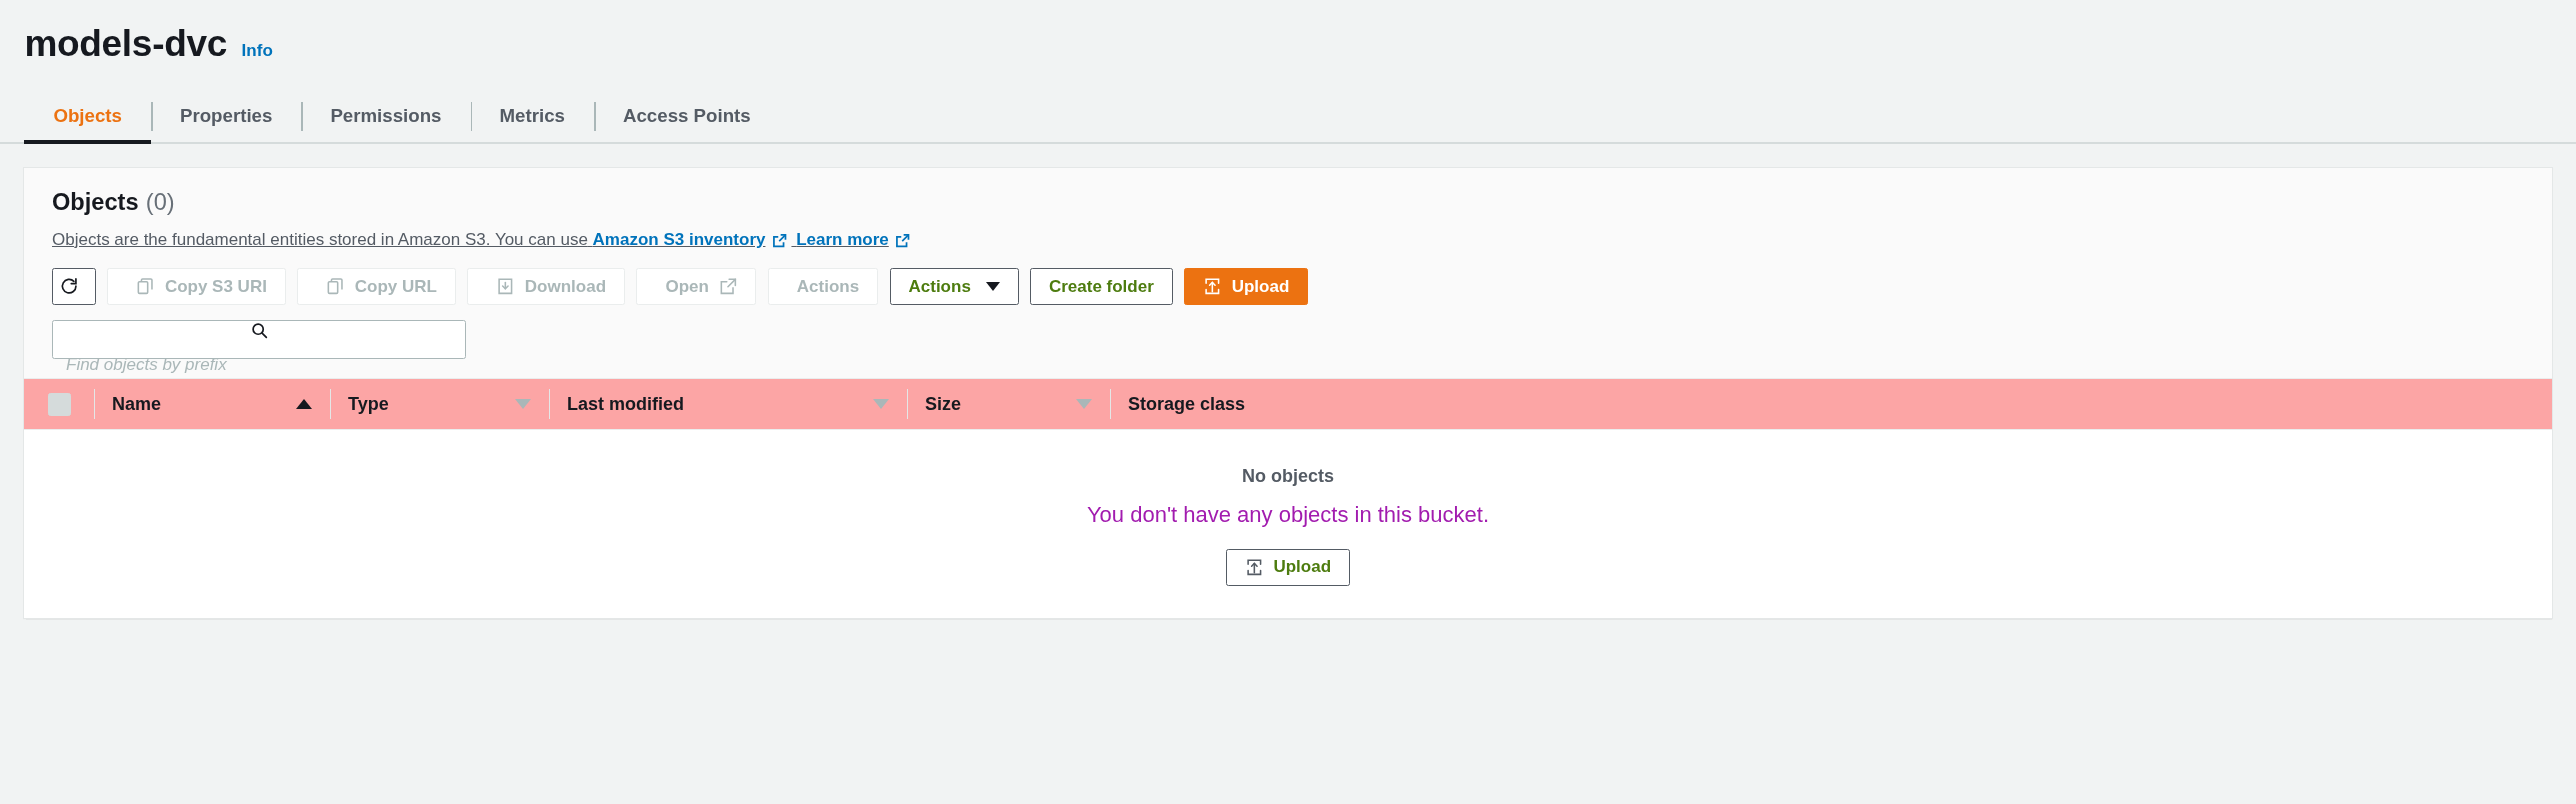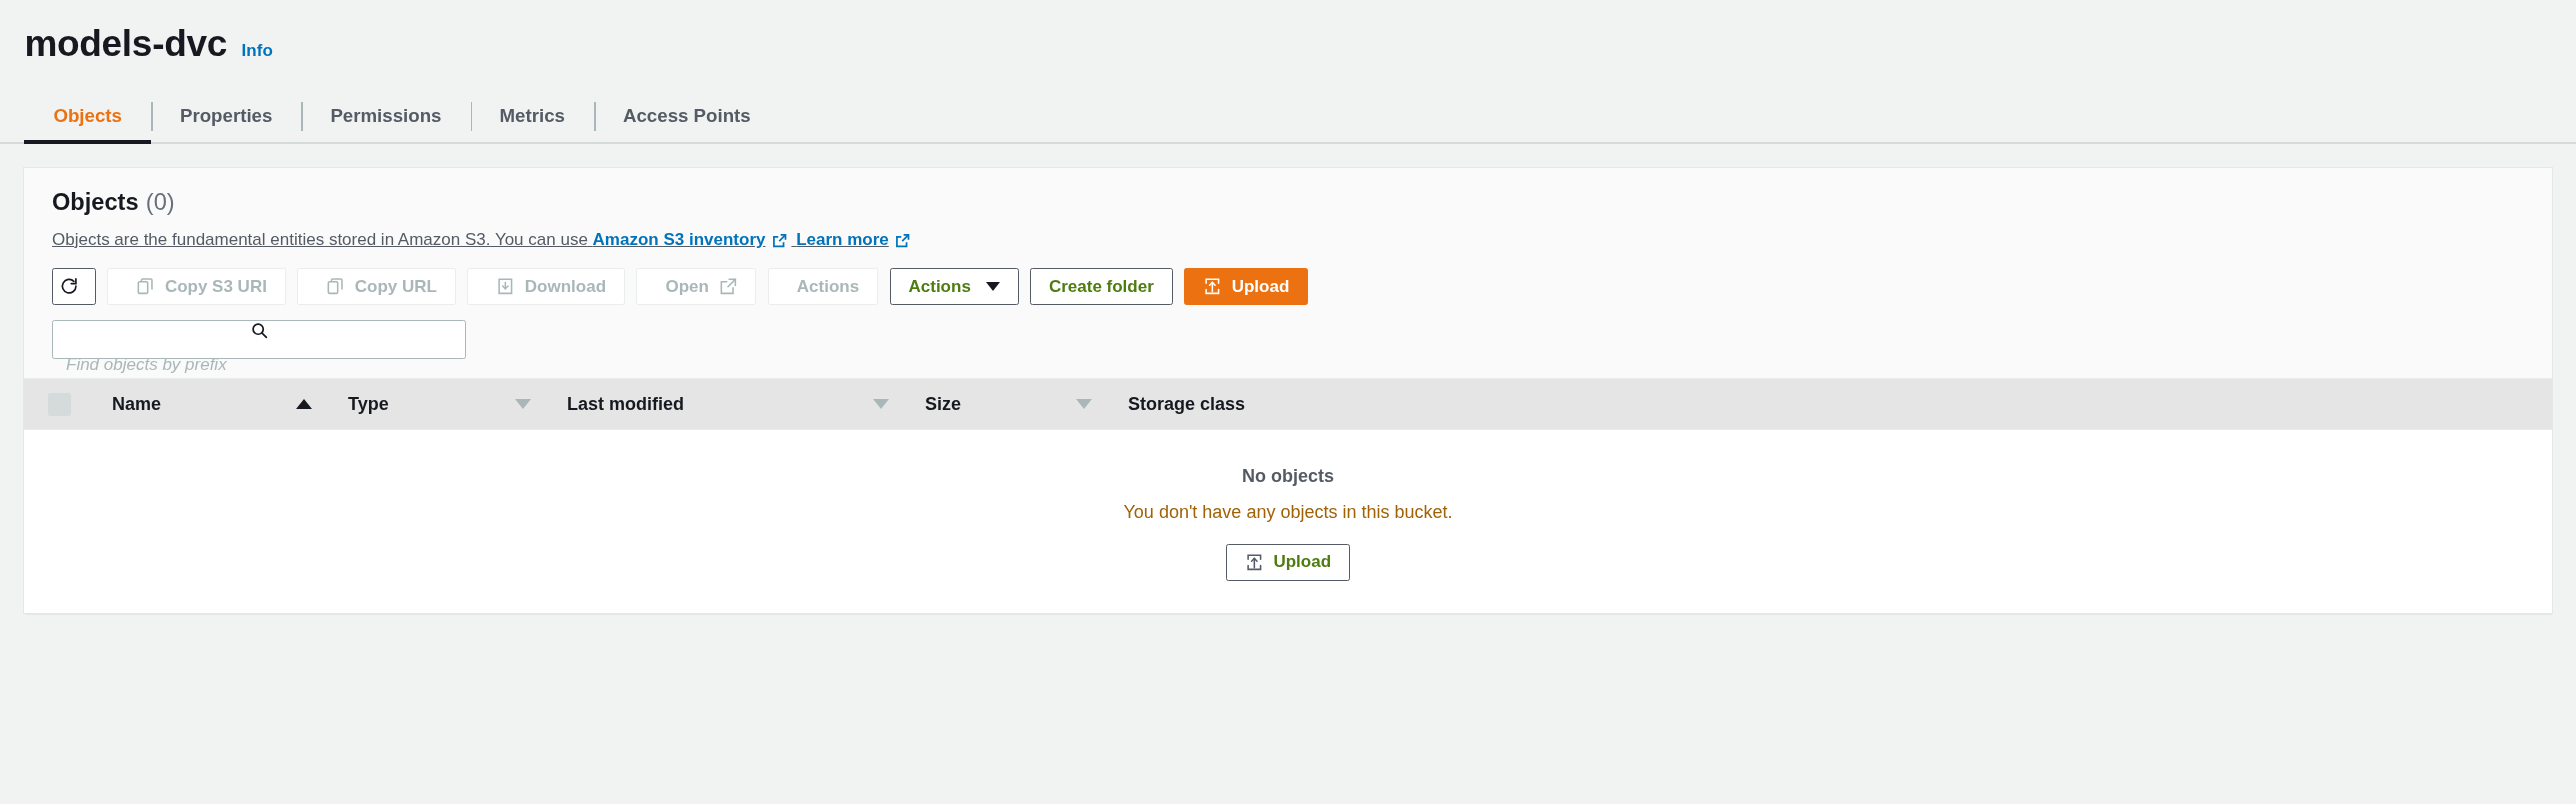--- a/index.html
+++ b/index.html
@@ -221,21 +221,21 @@
 
   
   .table {
     border-top: 0.8px solid #eaeded;
     background: #fafafa;
   }
   .thead {
     display: flex;
     align-items: flex-end;
     height: 50px;
-    background: #e5e5e5;
+    background: #fca5a5;
     border-bottom: 0.8px solid #eaeded;
   }
   .th {
     display: flex;
     align-items: center;
     justify-content: space-between;
     font-size: 18px;
     font-weight: 700;
     color: #16191f;
     padding: 0 18px;
@@ -287,22 +287,22 @@
     padding: 36px 0 32.5px 0;
     text-align: center;
   }
   .empty-title {
     font-size: 18px;
     font-weight: 700;
     color: #545b64;
   }
   .empty-sub {
     margin-top: 14.6px;
-    font-size: 18px;
-    color: #a16207;
+    font-size: 22px;
+    color: #a21caf;
   }
   .empty-action {
     margin-top: 21px;
     display: flex;
     justify-content: center;
   }
 </style>
 </head>
 <body>
 

